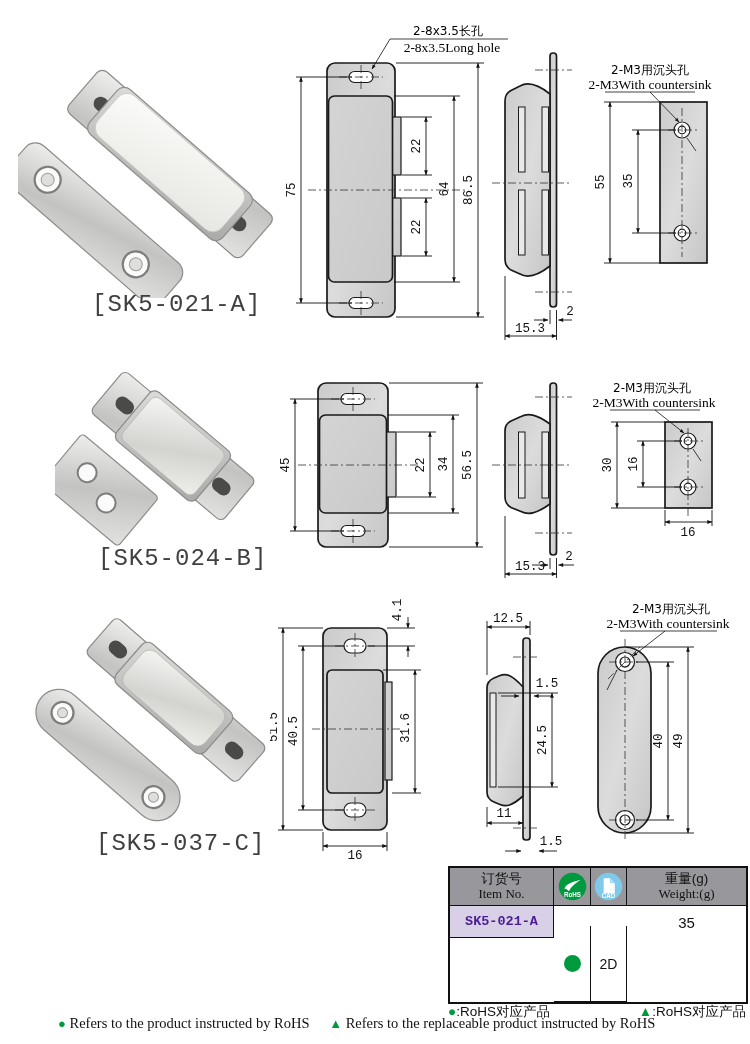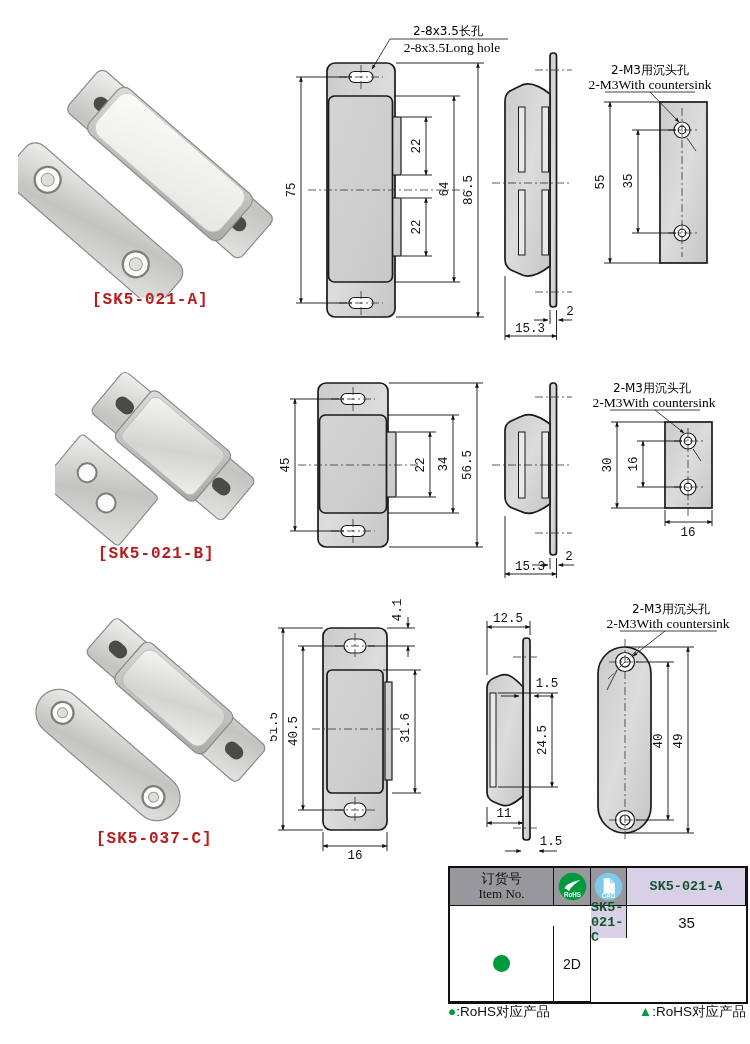--- a/index.html
+++ b/index.html
@@ -1,20 +1,20 @@
 <!DOCTYPE html>
 <html><head>
 <meta charset="utf-8">
 <style>
   html,body{margin:0;padding:0;background:#fff;}
   #sheet{position:relative;width:750px;height:1044px;background:#fff;overflow:hidden;
          font-family:"Liberation Sans",sans-serif;}
   .abs{position:absolute;}
-  .plabel{font-family:"Liberation Mono","DejaVu Sans Mono",monospace;font-size:16px;
-          font-weight:700;color:#b91c1c;letter-spacing:1px;white-space:nowrap;}
+  .plabel{font-family:"Liberation Mono","DejaVu Sans Mono",monospace;font-size:24px;
+          font-weight:400;color:#404040;letter-spacing:1px;white-space:nowrap;}
   
   .dt{font-family:"Liberation Mono","DejaVu Sans Mono",monospace;font-size:12.5px;fill:#111;text-anchor:middle;}
   .cn{font-family:"DejaVu Sans",sans-serif;font-size:12px;fill:#000;text-anchor:middle;}
   .en{font-family:"Liberation Serif",serif;font-size:13.5px;fill:#000;text-anchor:middle;}
   .oln{fill:url(#gmetal);stroke:#1a1a1a;stroke-width:1.7;}
   .oln2{fill:url(#gmetal2);stroke:#1a1a1a;stroke-width:1.7;}
   .tab{fill:url(#gmetal2);stroke:#1a1a1a;stroke-width:1.2;}
   .slot{fill:#fff;stroke:#1a1a1a;stroke-width:1.2;}
   .sslot{fill:#e9e9e9;stroke:#1a1a1a;stroke-width:1;}
   .hole{fill:#fff;stroke:#1a1a1a;stroke-width:1.2;}
@@ -26,21 +26,21 @@
               display:grid;grid-template-columns:104px 37px 36px 119px;
               grid-template-rows:38px 32px 32px 32px;background:#fff;}
   .spec-table>div{display:flex;align-items:center;justify-content:center;
                   border-right:1.5px solid #111;border-bottom:1.5px solid #111;box-sizing:border-box;}
   .spec-table>div.lastcol{border-right:none;}
   .spec-table>div.lastrow{border-bottom:none;}
   .th{background:#98989c;flex-direction:column;line-height:1.1;}
   .th .cnh{font-size:13.5px;color:#111;}
   .th .enh{font-family:"Liberation Serif",serif;font-size:13px;color:#111;text-align:right;}
   .itemcell{background:#d7d0e6;font-family:"Liberation Mono","DejaVu Sans Mono",monospace;
-            font-size:13.5px;font-weight:700;color:#14532d;}
+            font-size:13.5px;font-weight:700;color:#4c1d95;}
   .wcell{font-size:15px;color:#111;}
   .mergecell{grid-row:span 3;margin-top:20px;}
   .gdot{width:17px;height:17px;border-radius:50%;background:#009a3e;display:inline-block;}
   .cadval{font-size:14px;color:#111;}
   .icon{width:29px;height:29px;display:block;}
   .footnote{position:absolute;left:448px;top:1003px;width:298px;display:flex;
             justify-content:space-between;font-size:13.5px;color:#111;white-space:nowrap;}
   .footnote .sym,.footer .sym{color:#009a3e;}
   .footer{position:absolute;left:58px;top:1015px;width:692px;
           font-family:"Liberation Serif",serif;font-size:14.5px;color:#111;white-space:nowrap;}
@@ -198,21 +198,21 @@
       <circle cx="13" cy="6" r="9.5" fill="#fbfbfb" stroke="#7d7d7b" stroke-width="2"></circle>
     </g>
     <g transform="translate(118 84) rotate(40)">
       <rect x="-86" y="-27" width="172" height="54" rx="6" fill="url(#gPlate)" stroke="#8a8a88" stroke-width="1.2"></rect>
       <rect x="-73" y="-7" width="20" height="14" rx="7" fill="#4a4a48"></rect>
       <rect x="53" y="-7" width="20" height="14" rx="7" fill="#4a4a48"></rect>
       <rect x="-52" y="-32" width="104" height="64" rx="7" fill="url(#gBody)" stroke="#8a8a88" stroke-width="1.2"></rect>
       <rect x="-47" y="-28" width="94" height="56" rx="7" fill="url(#gFaceMetal)" stroke="#b8b8b4" stroke-width="0.8"></rect>
     </g>
   </svg>
-  <div class="abs plabel" style="left:98px;top:545px">[SK5-021-B]</div>
+  <div class="abs plabel" style="left:98px;top:545px">[SK5-024-B]</div>
 
   <svg class="abs" style="left:280px;top:370px" width="470" height="212" viewBox="0 0 470 212">
 
     <g>
       <rect class="oln" x="38" y="13" width="70" height="164" rx="8"></rect>
       <rect class="tab" x="106" y="62" width="10" height="65"></rect>
       <rect class="oln2" x="39.5" y="45" width="67" height="98" rx="6"></rect>
       <rect class="slot" x="61" y="23.5" width="24" height="11" rx="5.5"></rect>
       <rect class="slot" x="61" y="155.5" width="24" height="11" rx="5.5"></rect>
       <line class="cl" x1="51" y1="29" x2="95" y2="29"></line>
@@ -404,31 +404,40 @@
       </svg>
     </div>
     <div class="th">
       <svg class="icon" viewBox="0 0 30 30">
         <circle cx="15" cy="15" r="14.2" fill="#7fc9ea"></circle>
         <path d="M10,6.5 h7 l4.5,4.5 v11 h-11.5 z" fill="#fff"></path>
         <path d="M17,6.5 v4.5 h4.5 z" fill="#bfe4f5" stroke="#7fc9ea" stroke-width="0.7"></path>
         <text x="15" y="26.5" text-anchor="middle" fill="#fff" style="font:700 6.5px 'Liberation Sans',sans-serif">CAD</text>
       </svg>
     </div>
+    <div class="th lastcol">
+      <span class="cnh">重量(g)</span>
+      <span class="enh">Weight:(g)</span>
+    </div>
 
     <div class="itemcell">SK5-021-A</div>
     <div class="mergecell">
       <span class="gdot"></span>
     </div>
     <div class="mergecell cadval">2D</div>
 
 
-    <div class="itemcell lastrow">SK5-021-C</div>
     <div class="wcell lastcol lastrow">35</div>
   </div>
 
   <div class="footnote">
     <span><span class="sym">●</span><span>:RoHS对应产品</span></span>
     <span><span class="sym">▲</span><span>:RoHS对应产品</span></span>
   </div>
 
+  <div class="footer">
+    <span class="sym">●</span>
+    <span>Refers to the product instructed by RoHS</span><span class="gap"></span>
+    <span class="sym">▲</span>
+    <span>Refers to the replaceable product instructed by RoHS</span>
+  </div>
 
 </div>
 
 </body></html>

